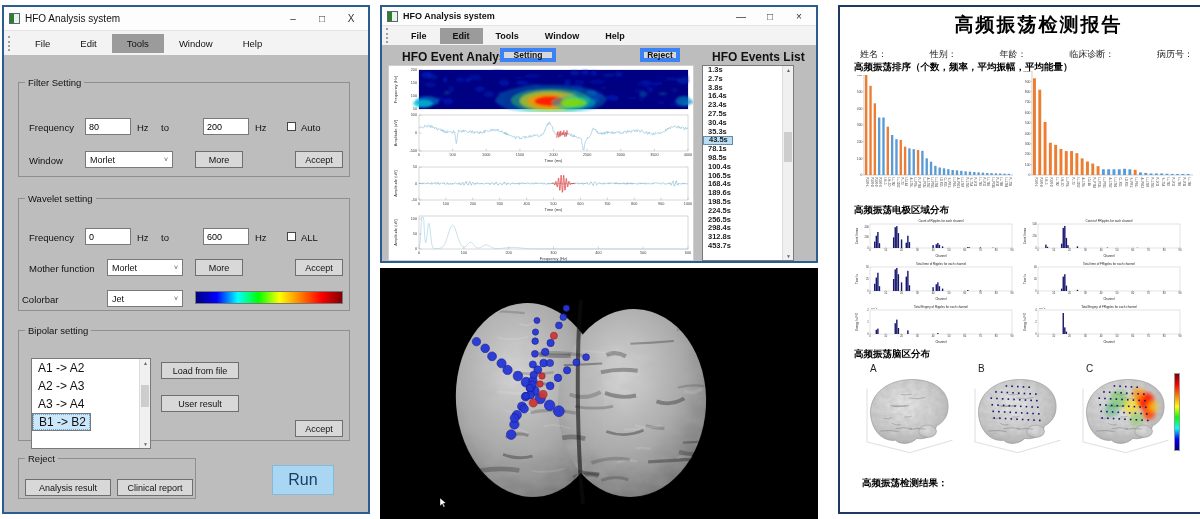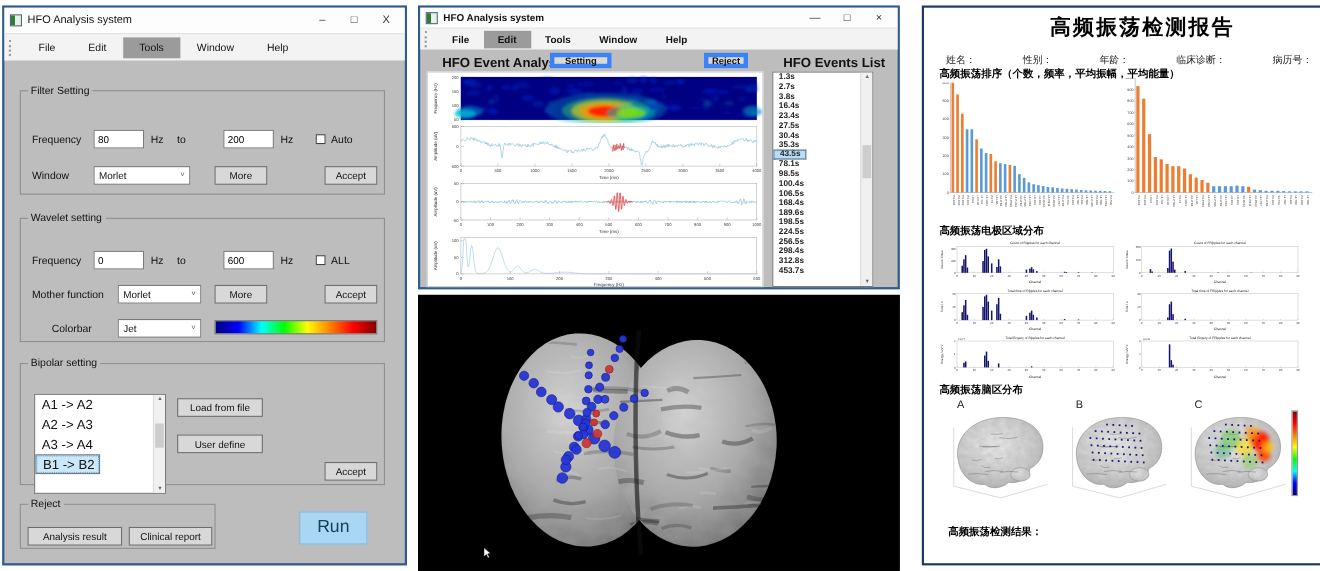--- a/index.html
+++ b/index.html
@@ -143,21 +143,21 @@
         <span class="lbl" style="left:236px;top:28px">Hz</span>
         <span class="cb" style="left:268px;top:28px"></span>
         <span class="lbl" style="left:282px;top:28px">ALL</span>
         <span class="lbl" style="left:10px;top:59px">Mother function</span>
         <div class="sel" style="left:88px;top:55px;width:76px">
             <span>Morlet</span>
             <span class="ar">˅</span>
           </div>
         <div class="btn" style="left:176px;top:55px;width:48px">More</div>
         <div class="btn" style="left:276px;top:55px;width:48px">Accept</div>
-        <span class="lbl" style="left:28px;top:90px">Colorbar</span>
+        <span class="lbl" style="left:3px;top:90px">Colorbar</span>
         <div class="sel" style="left:88px;top:86px;width:76px">
             <span>Jet</span>
             <span class="ar">˅</span>
           </div>
         <div style="position: absolute; left: 176px; top: 87px; width: 148px; height: 13px; border: 1px solid rgb(119, 119, 119); background: linear-gradient(to right, rgb(0, 0, 127), rgb(0, 0, 255), rgb(0, 255, 255), rgb(0, 255, 0), rgb(255, 255, 0), rgb(255, 127, 0), rgb(255, 0, 0), rgb(127, 0, 0));"></div>
       </fieldset>
 
       <fieldset style="left:14px;top:270px;width:332px;height:116px">
         <legend>Bipolar setting</legend>
         <div class="listbox" style="left:12px;top:22px;width:120px;height:91px">
@@ -168,21 +168,21 @@
               <div class="lb-item sel">B1 -&gt; B2</div>
               <div class="lb-item">B2 -&gt; B3</div>
             </div>
           <div class="sbar">
             <span class="sarrow" style="top:1px">▲</span>
             <span class="sarrow" style="bottom:1px">▼</span>
             <span class="sthumb" style="top:26px;height:22px"></span>
           </div>
         </div>
         <div class="btn" style="left:142px;top:26px;width:78px">Load from file</div>
-        <div class="btn" style="left:142px;top:59px;width:78px">User define</div>
+        <div class="btn" style="left:142px;top:59px;width:78px">User result</div>
         <div class="btn" style="left:276px;top:84px;width:48px">Accept</div>
       </fieldset>
 
       <fieldset style="left:14px;top:398px;width:178px;height:46px">
         <legend>Reject</legend>
         <div class="btn" style="left:6px;top:15px;width:86px">Analysis result</div>
         <div class="btn" style="left:98px;top:15px;width:76px">Clinical report</div>
       </fieldset>
 
       <div class="runbtn" style="left:268px;top:410px;width:62px;height:30px">Run</div>

